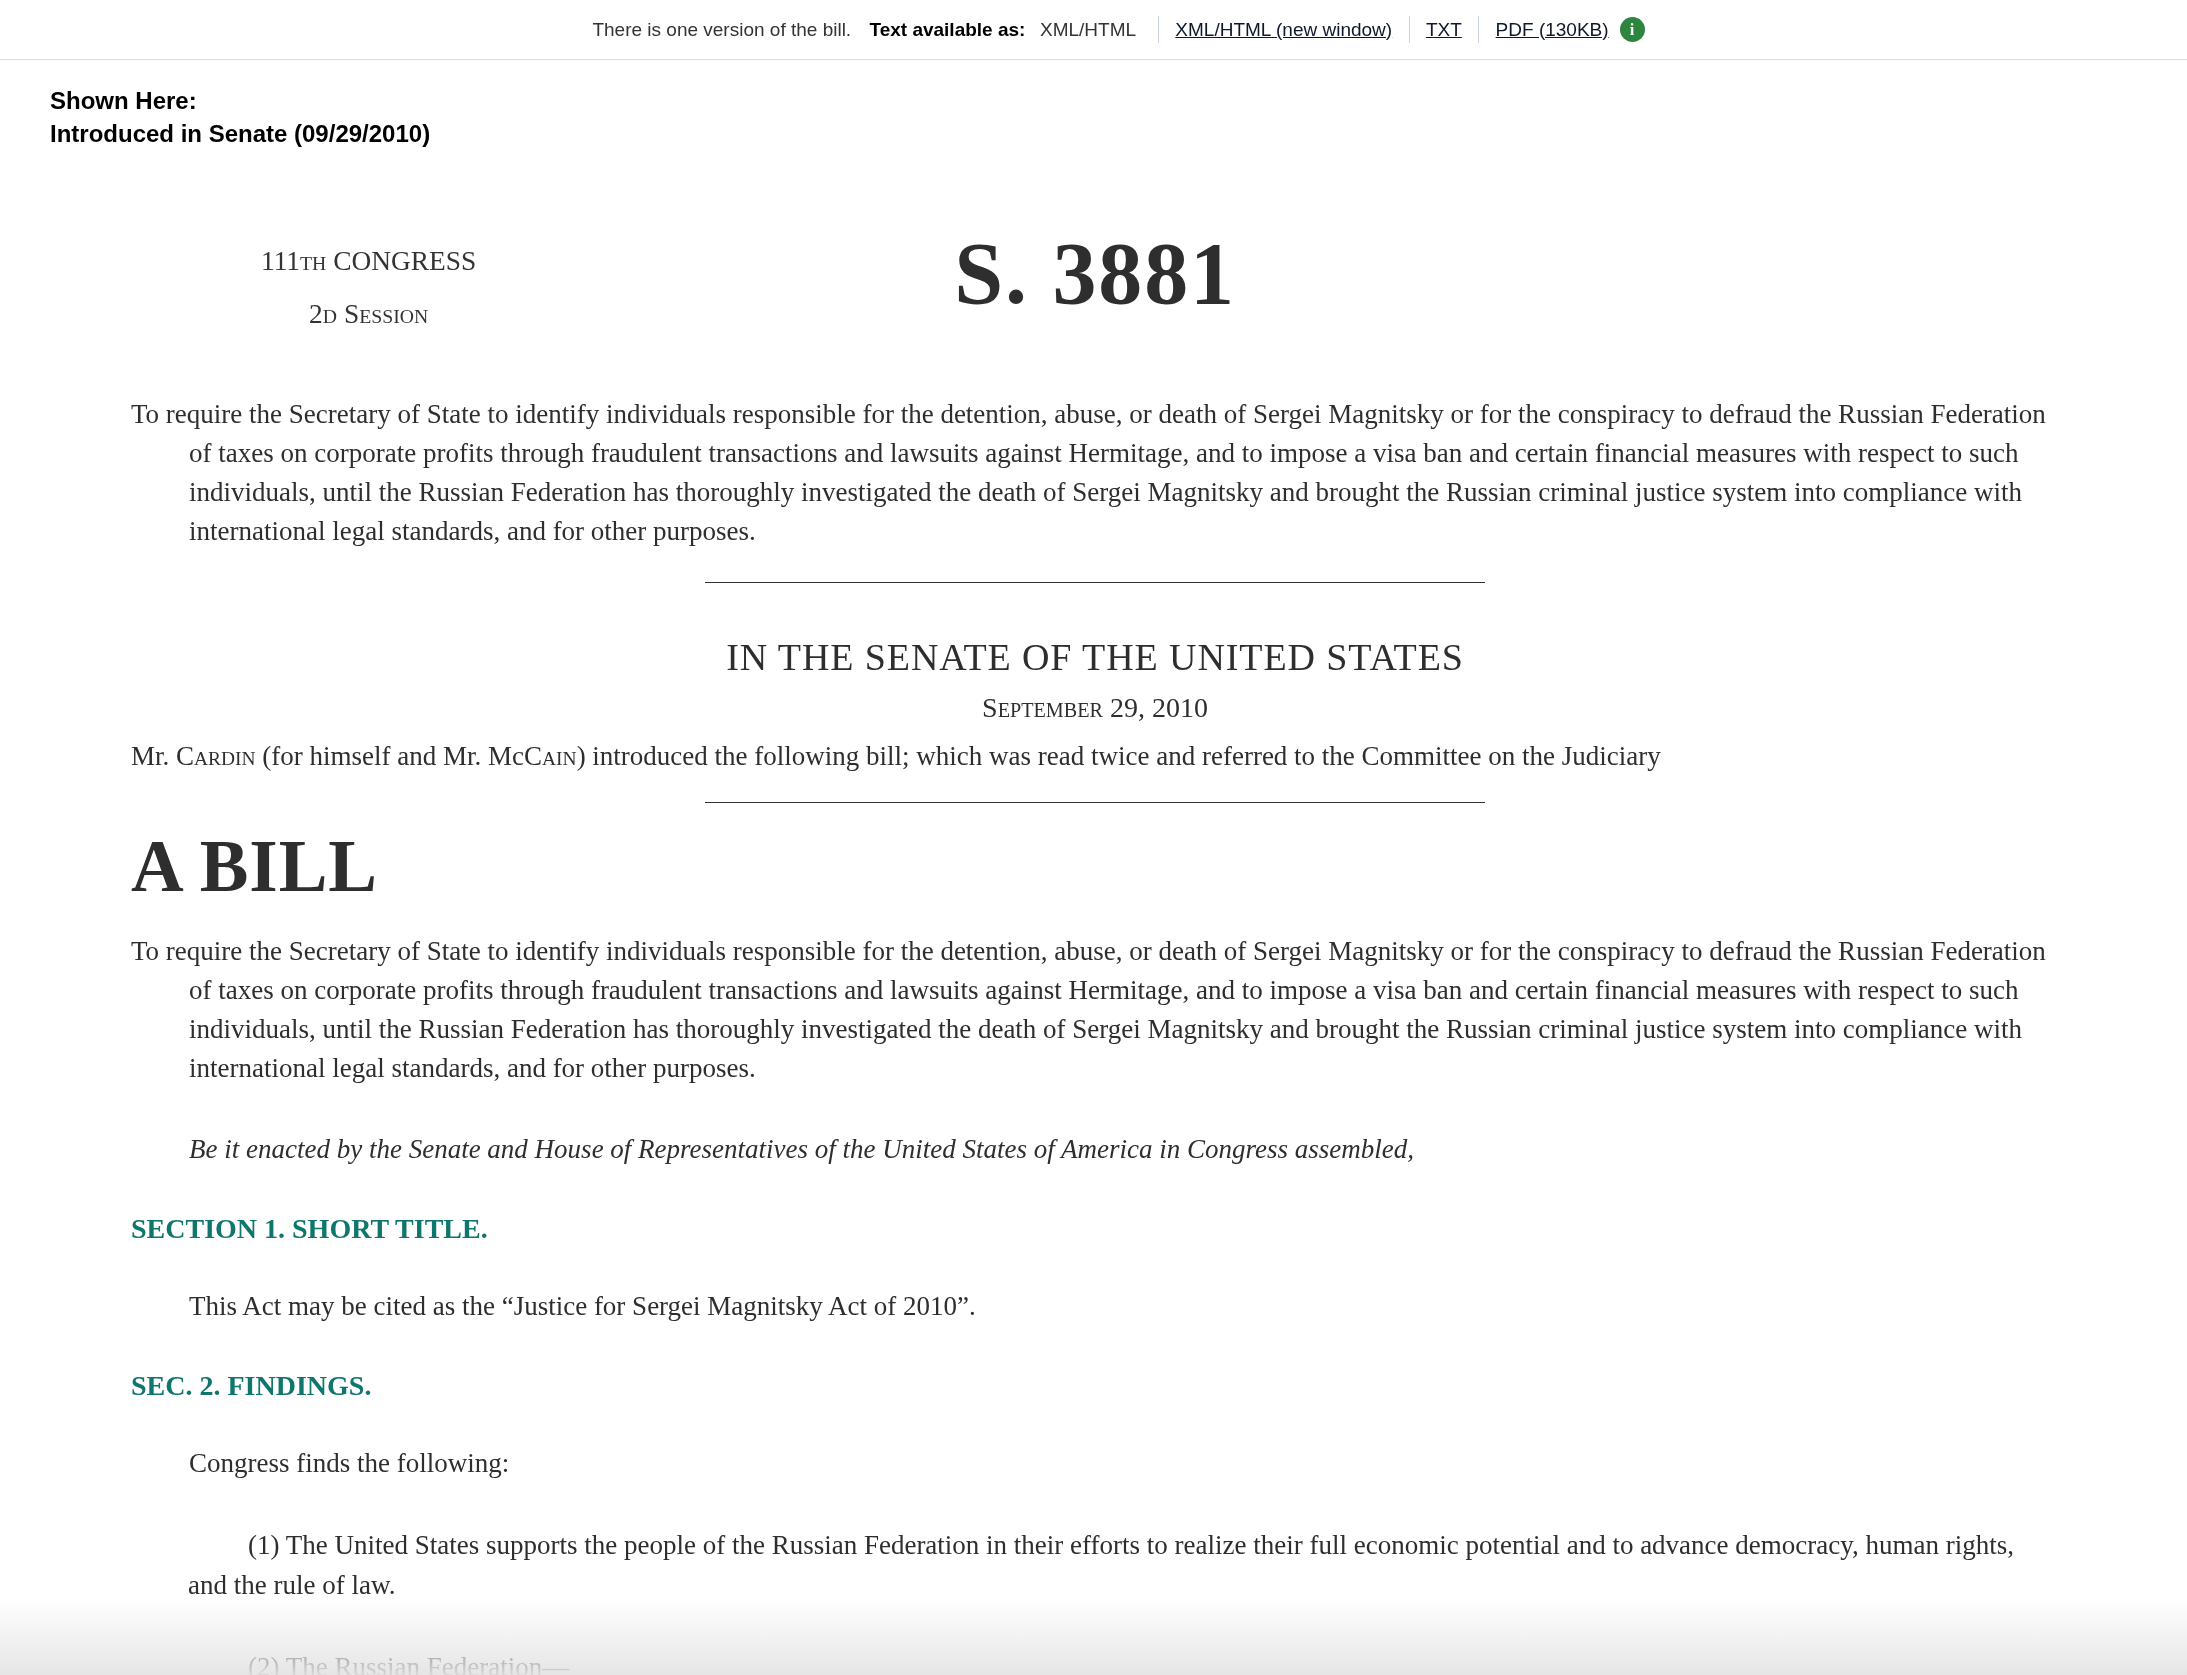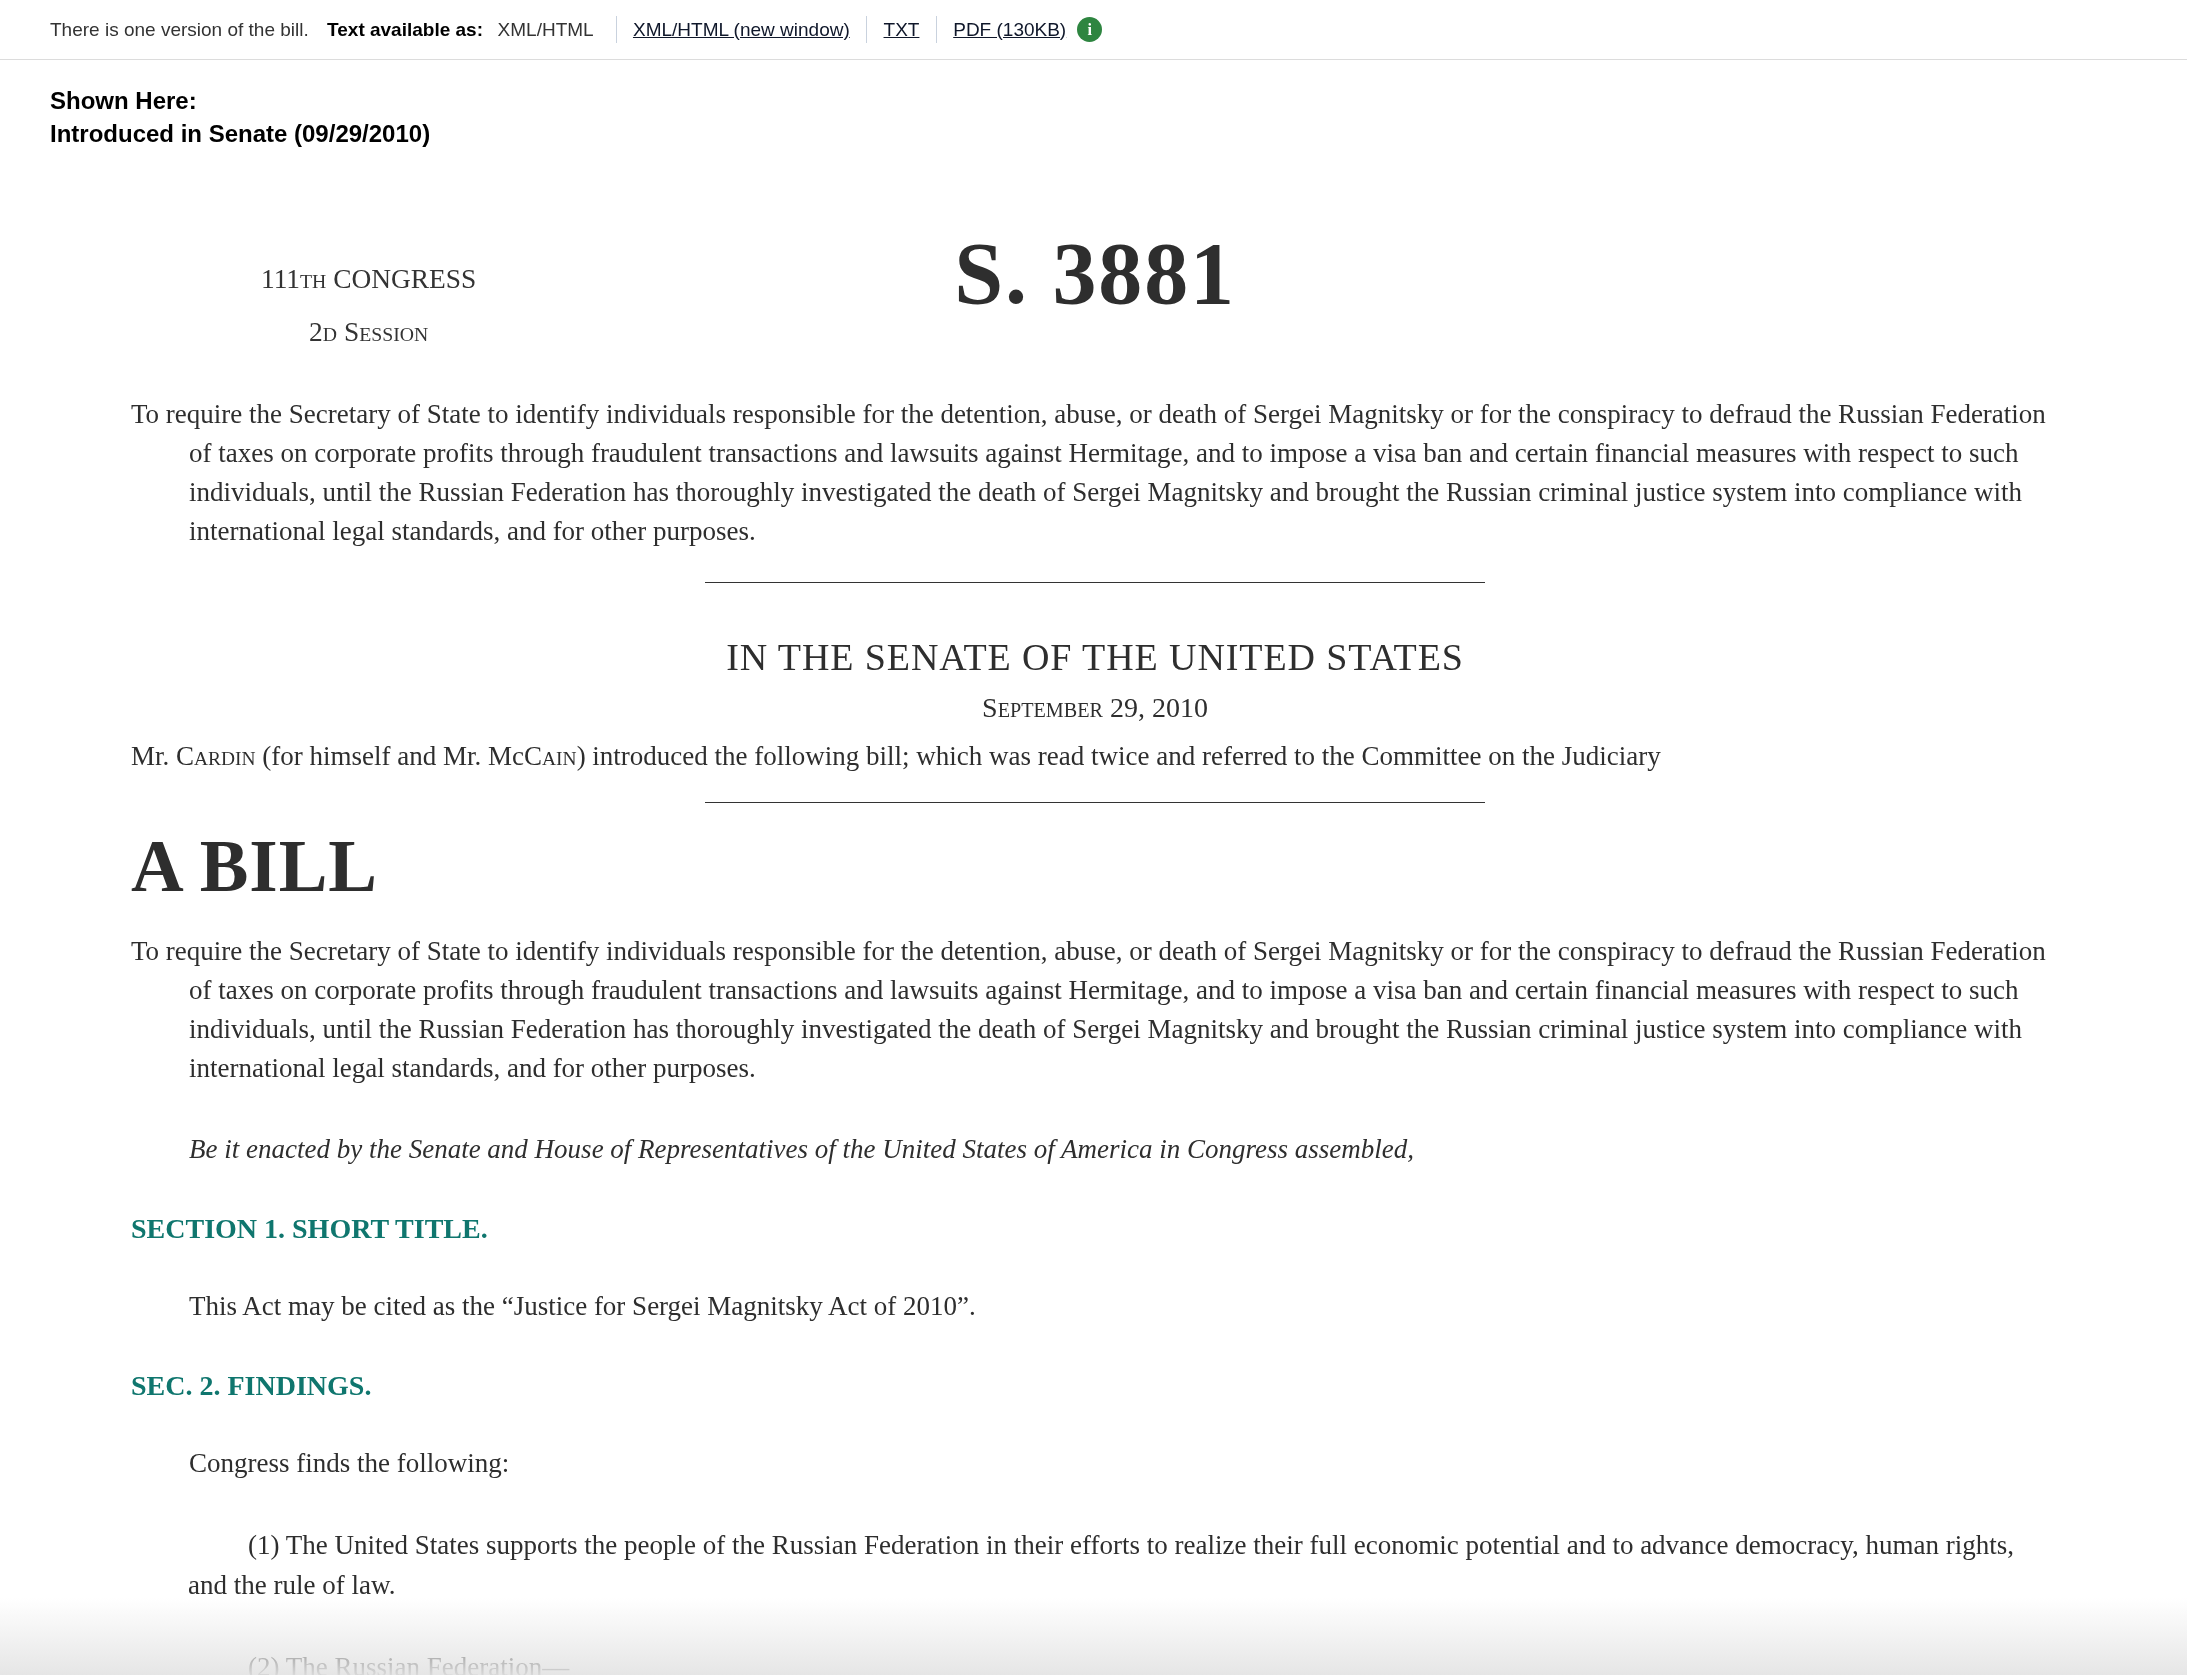--- a/index.html
+++ b/index.html
@@ -15,20 +15,21 @@
   
   .topbar {
     display: flex; align-items: center;
     height: 60px;
     padding: 7.3px 0 7.3px 50px;
     border-bottom: 0.9px solid #dcdcdc;
     font-family: "Liberation Sans", sans-serif;
     font-size: 19px;
     color: #333;
     background: #fff;
+    justify-content: center;
   }
   .tb-text { margin-right: 18.3px; color: #333; }
   .tb-bold { font-weight: bold; color: #000; margin-right: 14.6px; }
   .tb-current { margin-right: 5.5px; color: #333; }
   .tb-sep { border-left: 1.8px solid #c9d2de; height: 27.4px; margin: 0 16.4px; }
   .tb-link { color: #0f172a; text-decoration: underline; cursor: pointer; }
   .info-icon {
     width: 25px; height: 25px; border-radius: 50%;
     background: #2e8540; color: #fff;
     display: inline-flex; align-items: center; justify-content: center;
@@ -51,21 +52,21 @@
   .bill {
     position: relative;
     width: 1928px;
     margin-left: 131px;
     font-family: "Liberation Serif", "DejaVu Serif", serif;
     color: #2e2e2e;
     font-size: 27px;
   }
   .bill-header { position: relative; height: 121px; margin-top: 73px; }
   .congress-block {
-    position: absolute; left: 130px; top: 31px;
+    position: absolute; left: 130px; top: 13px;
     text-align: center; font-size: 27.4px; line-height: 51px; color: #333;
     white-space: nowrap;
   }
   .bill-number {
     text-align: center;
     font-size: 88px; font-weight: bold;
     letter-spacing: 1.8px; line-height: 102px; color: #2e2e2e;
   }
 
   .hang { padding-left: 58px; text-indent: -58px; line-height: 39px; margin: 0; }

